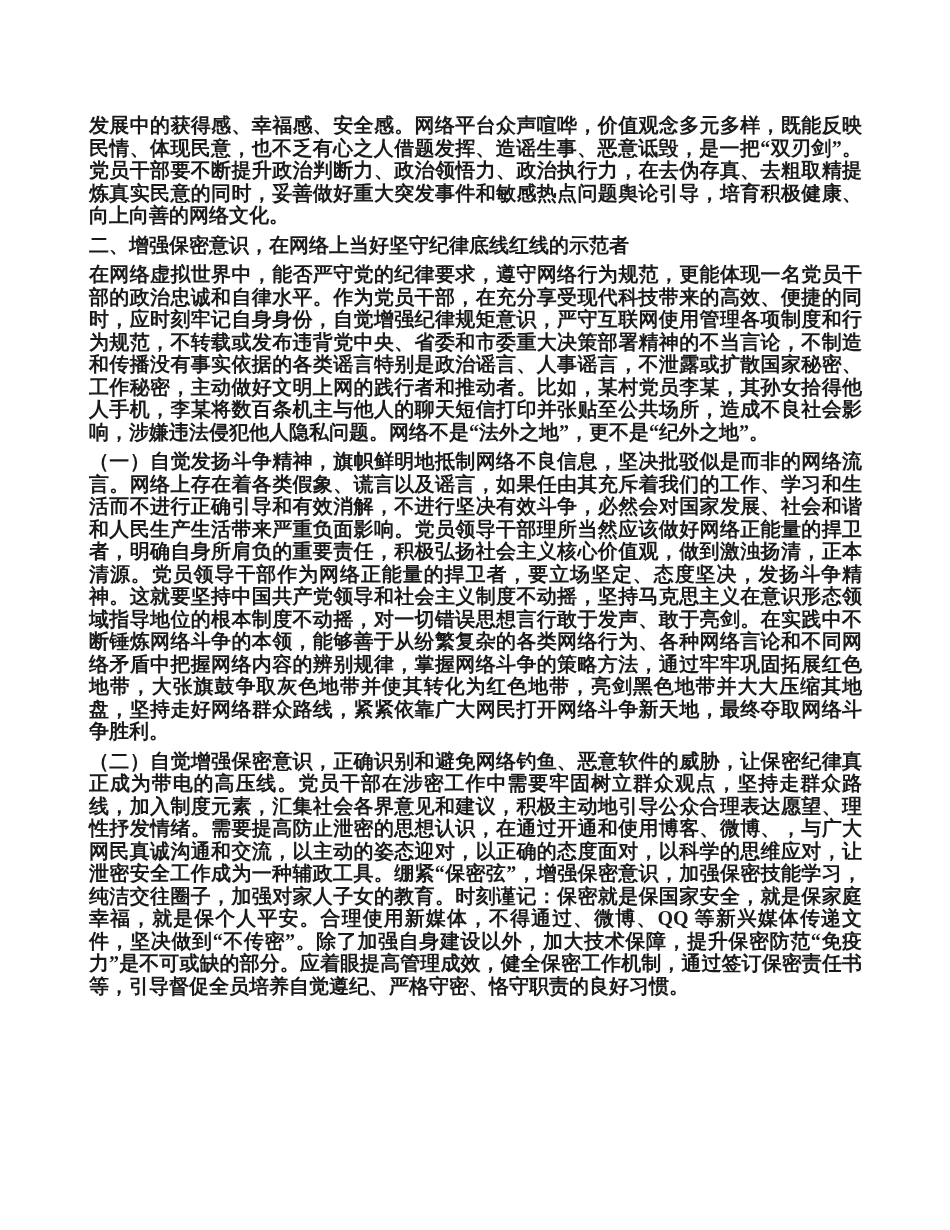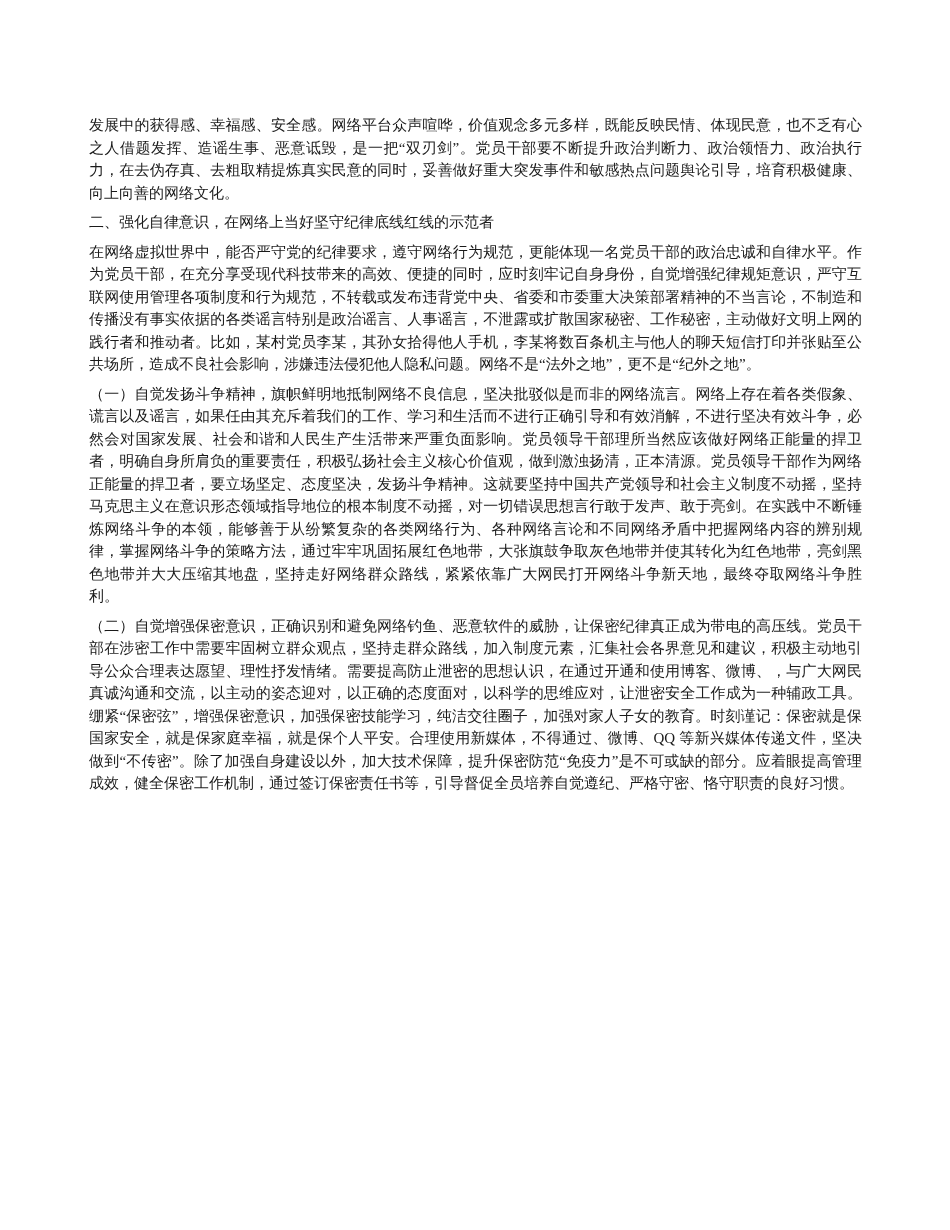--- a/index.html
+++ b/index.html
@@ -19,38 +19,38 @@
     left: 0;
     width: 950px;
     height: 1230px;
     box-sizing: border-box;
     background: #ffffff;
     padding: 114px 88px 0 89px;
     color: #1a1a1a;
   }
   .para {
     margin: 0 0 7px 0;
-    font-size: 15px;
+    font-size: 20px;
     line-height: 22.5px;
     text-align: justify;
     text-justify: inter-ideograph;
-    font-weight: normal;
+    font-weight: bold;
     letter-spacing: 0;
   }
   .heading {
     text-align: left;
   }
 </style>
 </head>
 <body>
 
 <div class="page">
   <p class="para">发展中的获得感、幸福感、安全感。网络平台众声喧哗，价值观念多元多样，既能反映民情、体现民意，也不乏有心之人借题发挥、造谣生事、恶意诋毁，是一把“双刃剑”。党员干部要不断提升政治判断力、政治领悟力、政治执行力，在去伪存真、去粗取精提炼真实民意的同时，妥善做好重大突发事件和敏感热点问题舆论引导，培育积极健康、向上向善的网络文化。</p>
 
-  <p class="para heading">二、强化自律意识，在网络上当好坚守纪律底线红线的示范者</p>
+  <p class="para heading">二、增强保密意识，在网络上当好坚守纪律底线红线的示范者</p>
 
   <p class="para">在网络虚拟世界中，能否严守党的纪律要求，遵守网络行为规范，更能体现一名党员干部的政治忠诚和自律水平。作为党员干部，在充分享受现代科技带来的高效、便捷的同时，应时刻牢记自身身份，自觉增强纪律规矩意识，严守互联网使用管理各项制度和行为规范，不转载或发布违背党中央、省委和市委重大决策部署精神的不当言论，不制造和传播没有事实依据的各类谣言特别是政治谣言、人事谣言，不泄露或扩散国家秘密、工作秘密，主动做好文明上网的践行者和推动者。比如，某村党员李某，其孙女拾得他人手机，李某将数百条机主与他人的聊天短信打印并张贴至公共场所，造成不良社会影响，涉嫌违法侵犯他人隐私问题。网络不是“法外之地”，更不是“纪外之地”。</p>
 
   <p class="para">（一）自觉发扬斗争精神，旗帜鲜明地抵制网络不良信息，坚决批驳似是而非的网络流言。网络上存在着各类假象、谎言以及谣言，如果任由其充斥着我们的工作、学习和生活而不进行正确引导和有效消解，不进行坚决有效斗争，必然会对国家发展、社会和谐和人民生产生活带来严重负面影响。党员领导干部理所当然应该做好网络正能量的捍卫者，明确自身所肩负的重要责任，积极弘扬社会主义核心价值观，做到激浊扬清，正本清源。党员领导干部作为网络正能量的捍卫者，要立场坚定、态度坚决，发扬斗争精神。这就要坚持中国共产党领导和社会主义制度不动摇，坚持马克思主义在意识形态领域指导地位的根本制度不动摇，对一切错误思想言行敢于发声、敢于亮剑。在实践中不断锤炼网络斗争的本领，能够善于从纷繁复杂的各类网络行为、各种网络言论和不同网络矛盾中把握网络内容的辨别规律，掌握网络斗争的策略方法，通过牢牢巩固拓展红色地带，大张旗鼓争取灰色地带并使其转化为红色地带，亮剑黑色地带并大大压缩其地盘，坚持走好网络群众路线，紧紧依靠广大网民打开网络斗争新天地，最终夺取网络斗争胜利。</p>
 
   <p class="para">（二）自觉增强保密意识，正确识别和避免网络钓鱼、恶意软件的威胁，让保密纪律真正成为带电的高压线。党员干部在涉密工作中需要牢固树立群众观点，坚持走群众路线，加入制度元素，汇集社会各界意见和建议，积极主动地引导公众合理表达愿望、理性抒发情绪。需要提高防止泄密的思想认识，在通过开通和使用博客、微博、，与广大网民真诚沟通和交流，以主动的姿态迎对，以正确的态度面对，以科学的思维应对，让泄密安全工作成为一种辅政工具。绷紧“保密弦”，增强保密意识，加强保密技能学习，纯洁交往圈子，加强对家人子女的教育。时刻谨记：保密就是保国家安全，就是保家庭幸福，就是保个人平安。合理使用新媒体，不得通过、微博、QQ 等新兴媒体传递文件，坚决做到“不传密”。除了加强自身建设以外，加大技术保障，提升保密防范“免疫力”是不可或缺的部分。应着眼提高管理成效，健全保密工作机制，通过签订保密责任书等，引导督促全员培养自觉遵纪、严格守密、恪守职责的良好习惯。</p>
 
 </div>
 
 </body></html>

